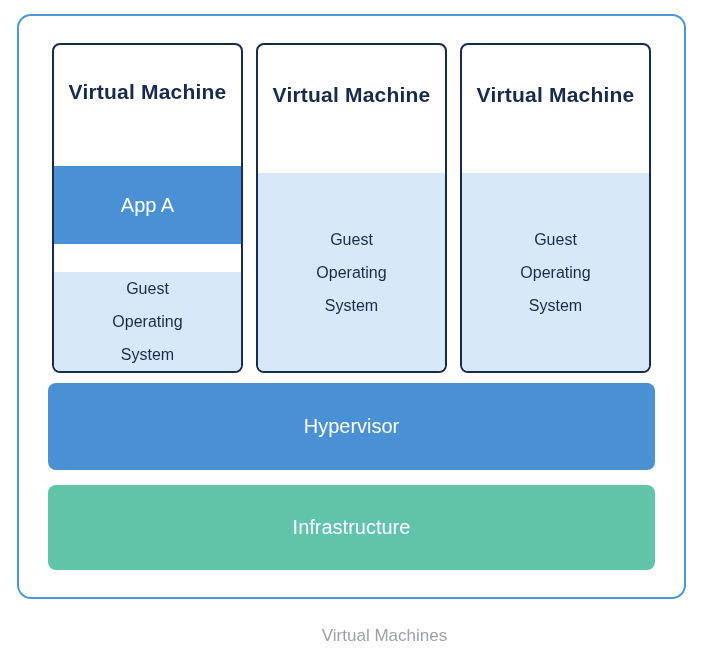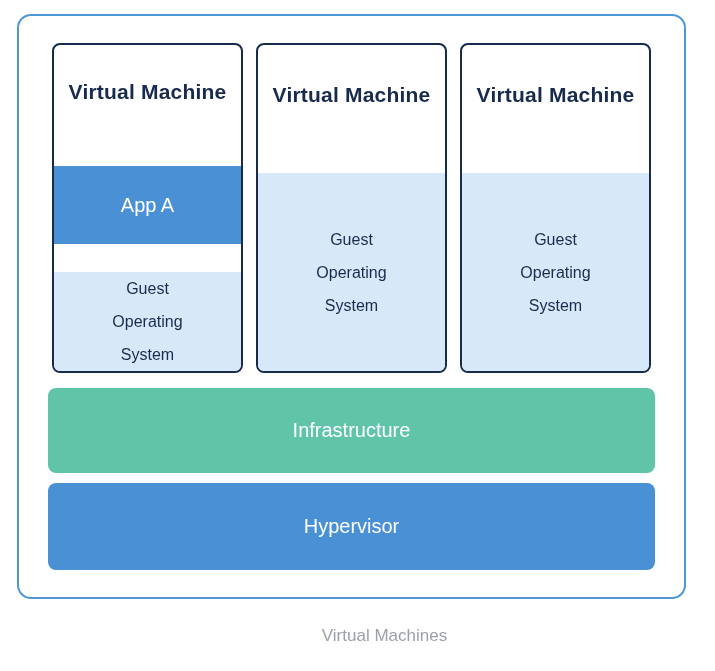--- a/index.html
+++ b/index.html
@@ -139,20 +139,20 @@
 
         <div class="vm-box">
           <div class="vm-title">Virtual Machine</div>
           <div class="vm-guest">
             <span>Guest Operating System</span>
           </div>
         </div>
 
       </div>
 
+      <div class="layer-bar hypervisor">Hypervisor</div>
       <div class="layer-bar infrastructure">Infrastructure</div>
-      <div class="layer-bar hypervisor">Hypervisor</div>
 
     </div>
   </div>
 
   <div class="caption">Virtual Machines</div>
 </div>
 
 </body></html>

